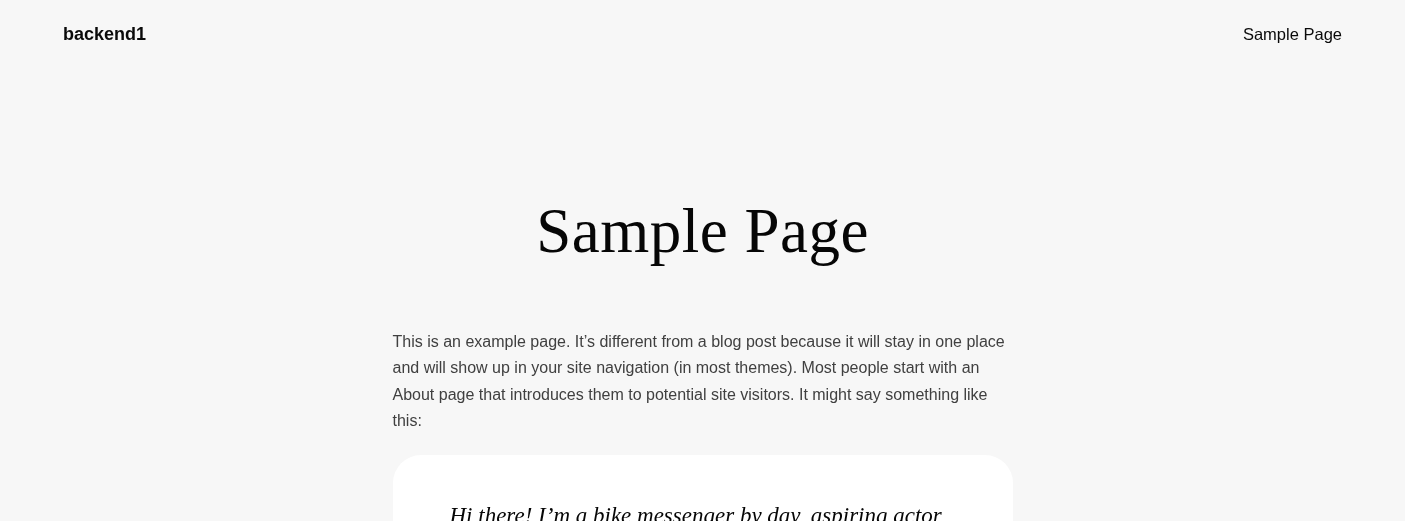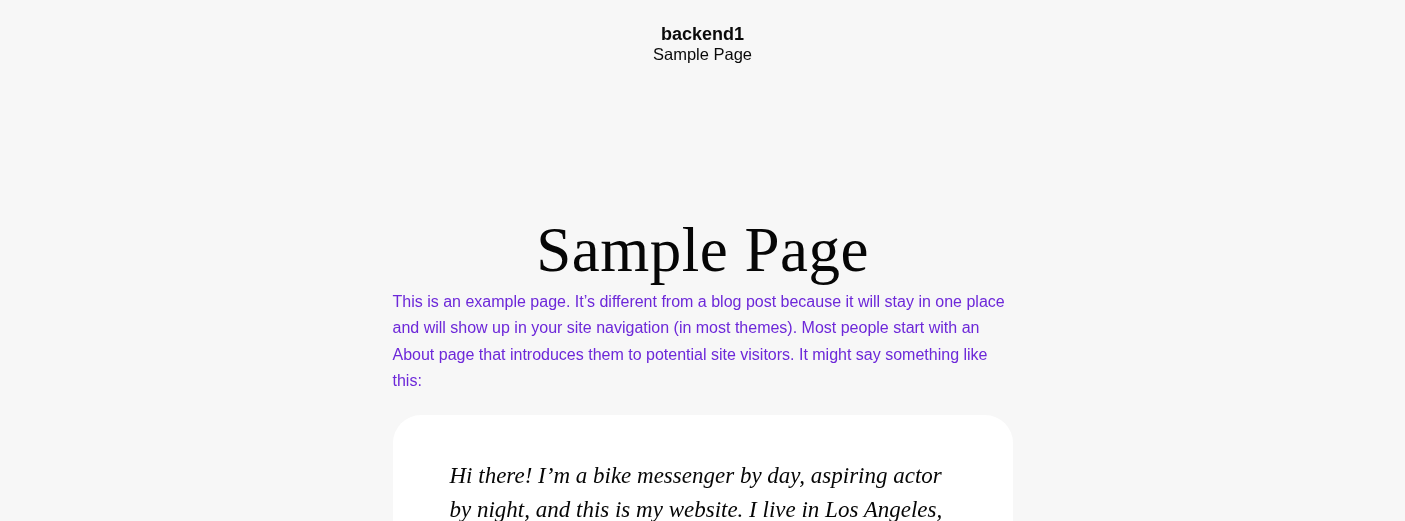--- a/index.html
+++ b/index.html
@@ -1,15 +1,15 @@
 <!DOCTYPE html>
 <html><head>
 <meta charset="utf-8">
 <style>
-  * { box-sizing: border-box; margin: 0; padding: 0; flex-direction: column; }
+  * { box-sizing: border-box; margin: 0; padding: 0; }
   html, body {
     width: 1405px;
     height: 521px;
     overflow: hidden;
   }
   body {
     background: #f7f7f7;
     color: #111111;
     font-family: "Liberation Sans", sans-serif;
   }
@@ -47,23 +47,24 @@
     font-family: "Liberation Serif", serif;
     font-weight: 400;
     font-size: 63px;
     line-height: 1.2;
     text-align: center;
     color: #060606;
     margin-top: 149px;
     letter-spacing: 0.5px;
   }
   .intro-paragraph {
+    margin-top: 59px;
     font-size: 16px;
     line-height: 26.5px;
-    color: #6d28d9;
+    color: #404040;
     max-width: 620px;
   }
 
   
   .quote-card {
     margin-top: 20px;
     background: #ffffff;
     border-radius: 28px;
     padding: 44px 57px 60px 57px;
     width: 620px;

